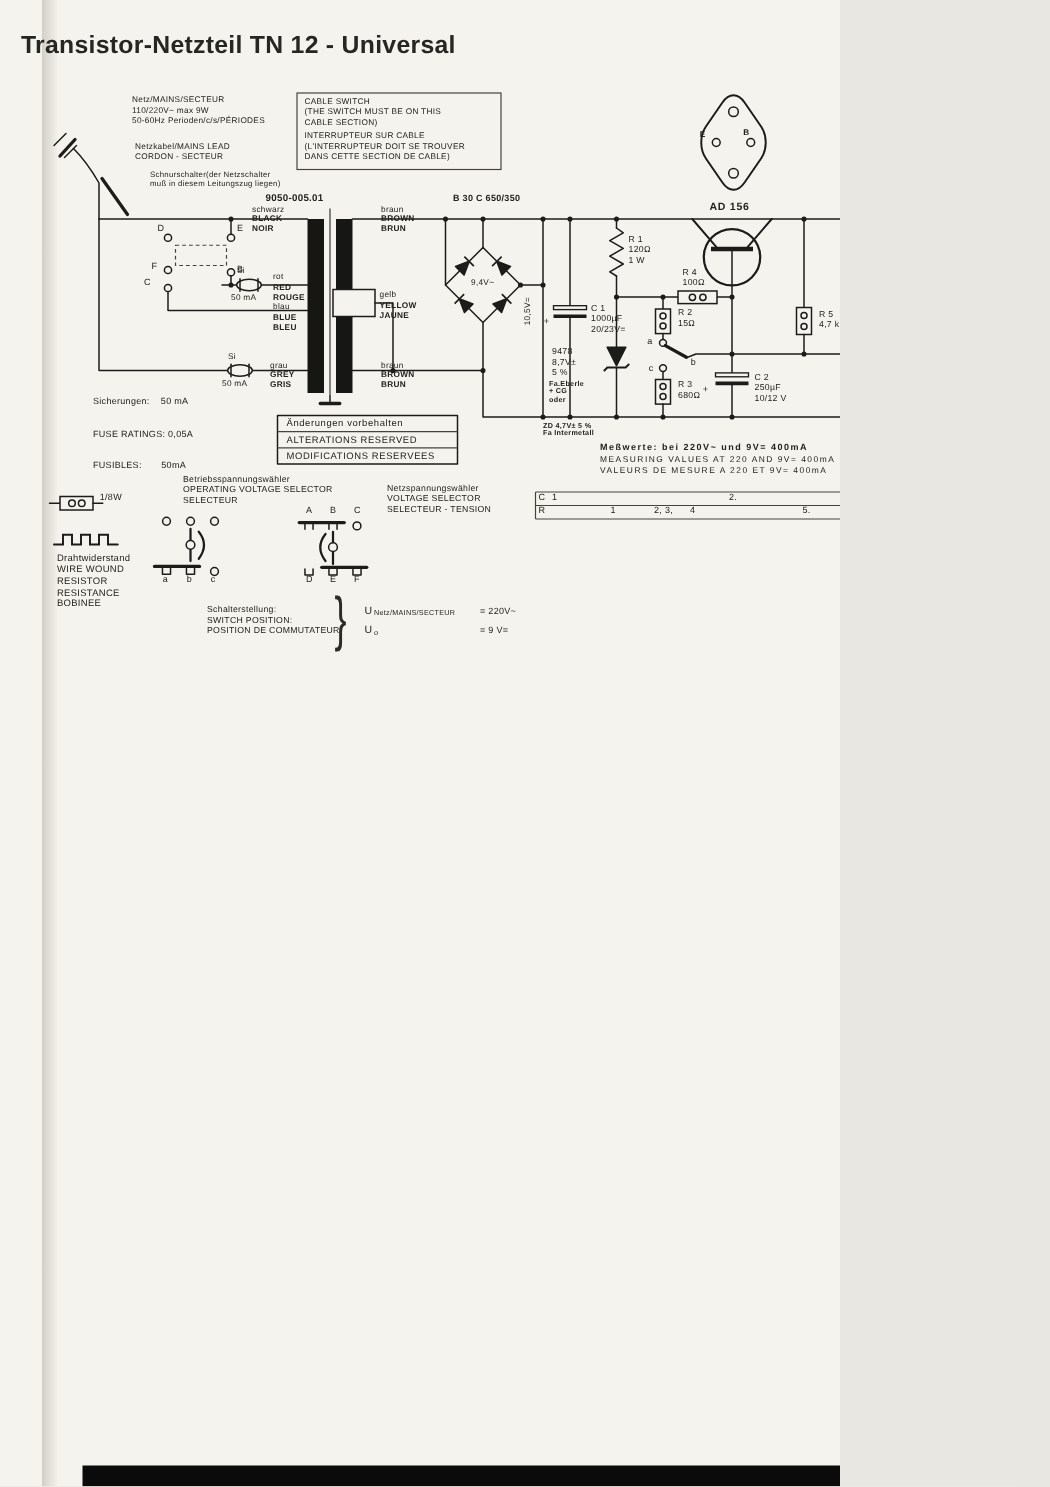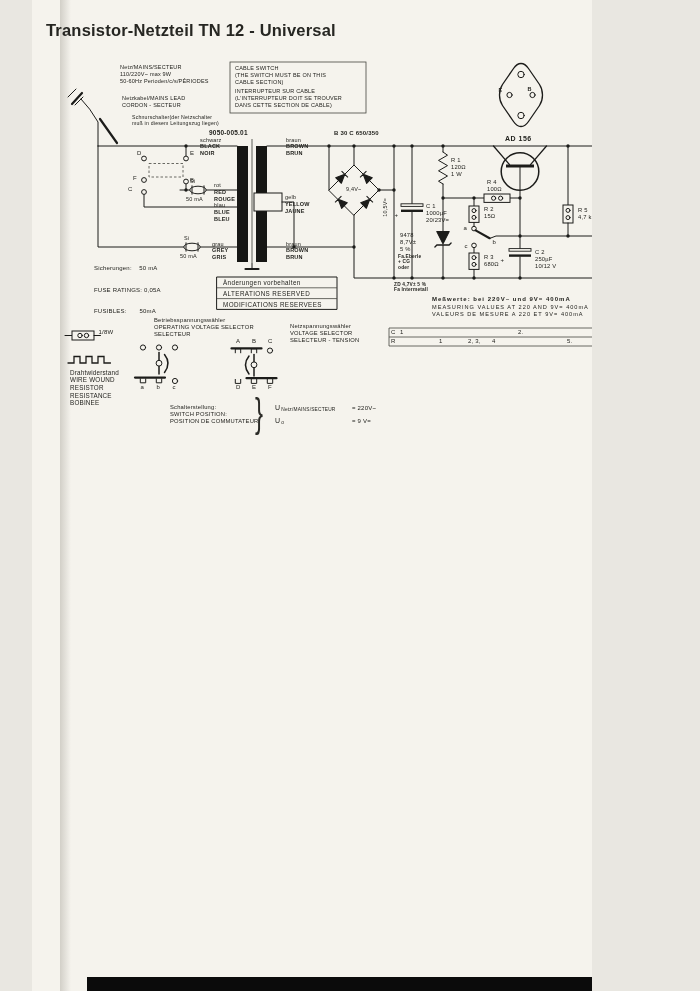--- a/index.html
+++ b/index.html
@@ -1,16 +1,16 @@
 <!DOCTYPE html>
 <html><head>
 <meta charset="utf-8">
 <style>
   html,body{margin:0;padding:0;background:#e9e7e1;}
-  .page{position:relative;width:560px;height:991px;background:#f5f3ed;font-family:"Liberation Sans",sans-serif;color:#1e1e1c;overflow:hidden;margin-left:32px;}
+  .page{position:relative;width:560px;height:991px;background:#f5f3ed;font-family:"Liberation Sans",sans-serif;color:#1e1e1c;overflow:hidden;}
   .edge-shadow{position:absolute;left:28px;top:0;width:11px;height:991px;background:linear-gradient(90deg,rgba(120,115,104,.28),rgba(245,243,237,0));}
   .L{position:absolute;font-size:6px;line-height:7px;white-space:nowrap;letter-spacing:.2px;color:#23231f;}
   .b{font-weight:bold}
   .s5{font-size:5.5px;line-height:6.9px}
   .s52{font-size:5.2px;line-height:6.1px}
   .s48{font-size:4.8px;line-height:5.9px}
   .s58{font-size:5.8px;line-height:7px}
   .s63{font-size:6.3px;line-height:7.7px}
   .pre{white-space:pre}
   .title{font-size:16.5px;font-weight:bold;color:#262622;letter-spacing:.2px}

